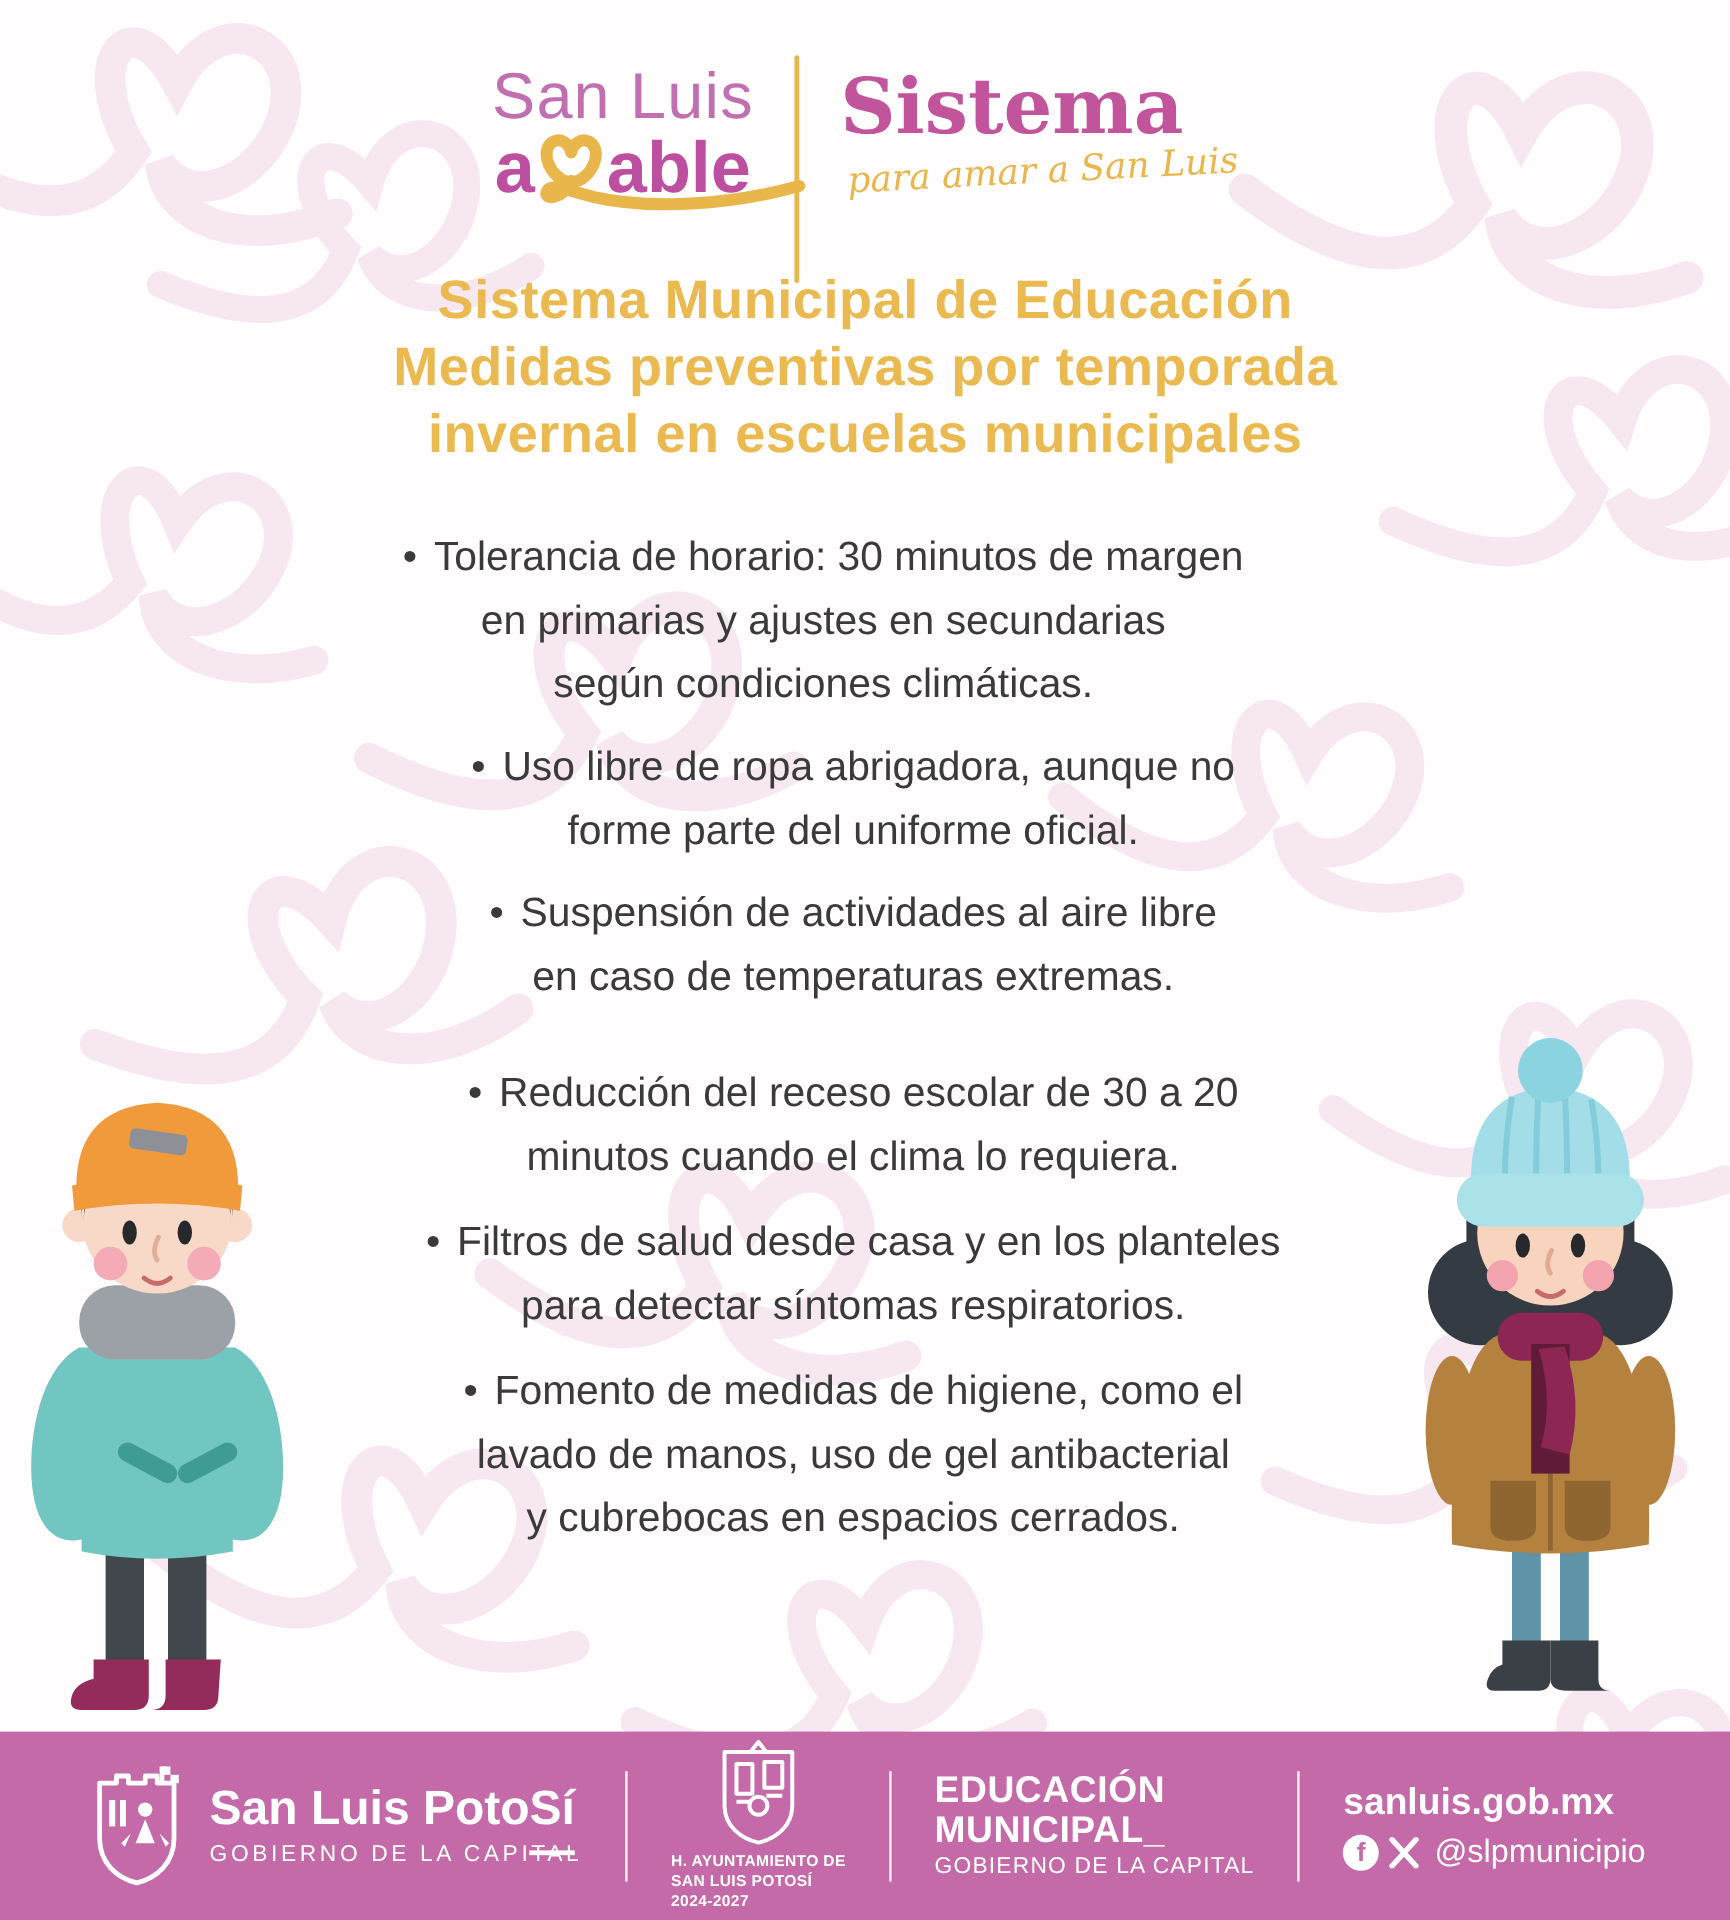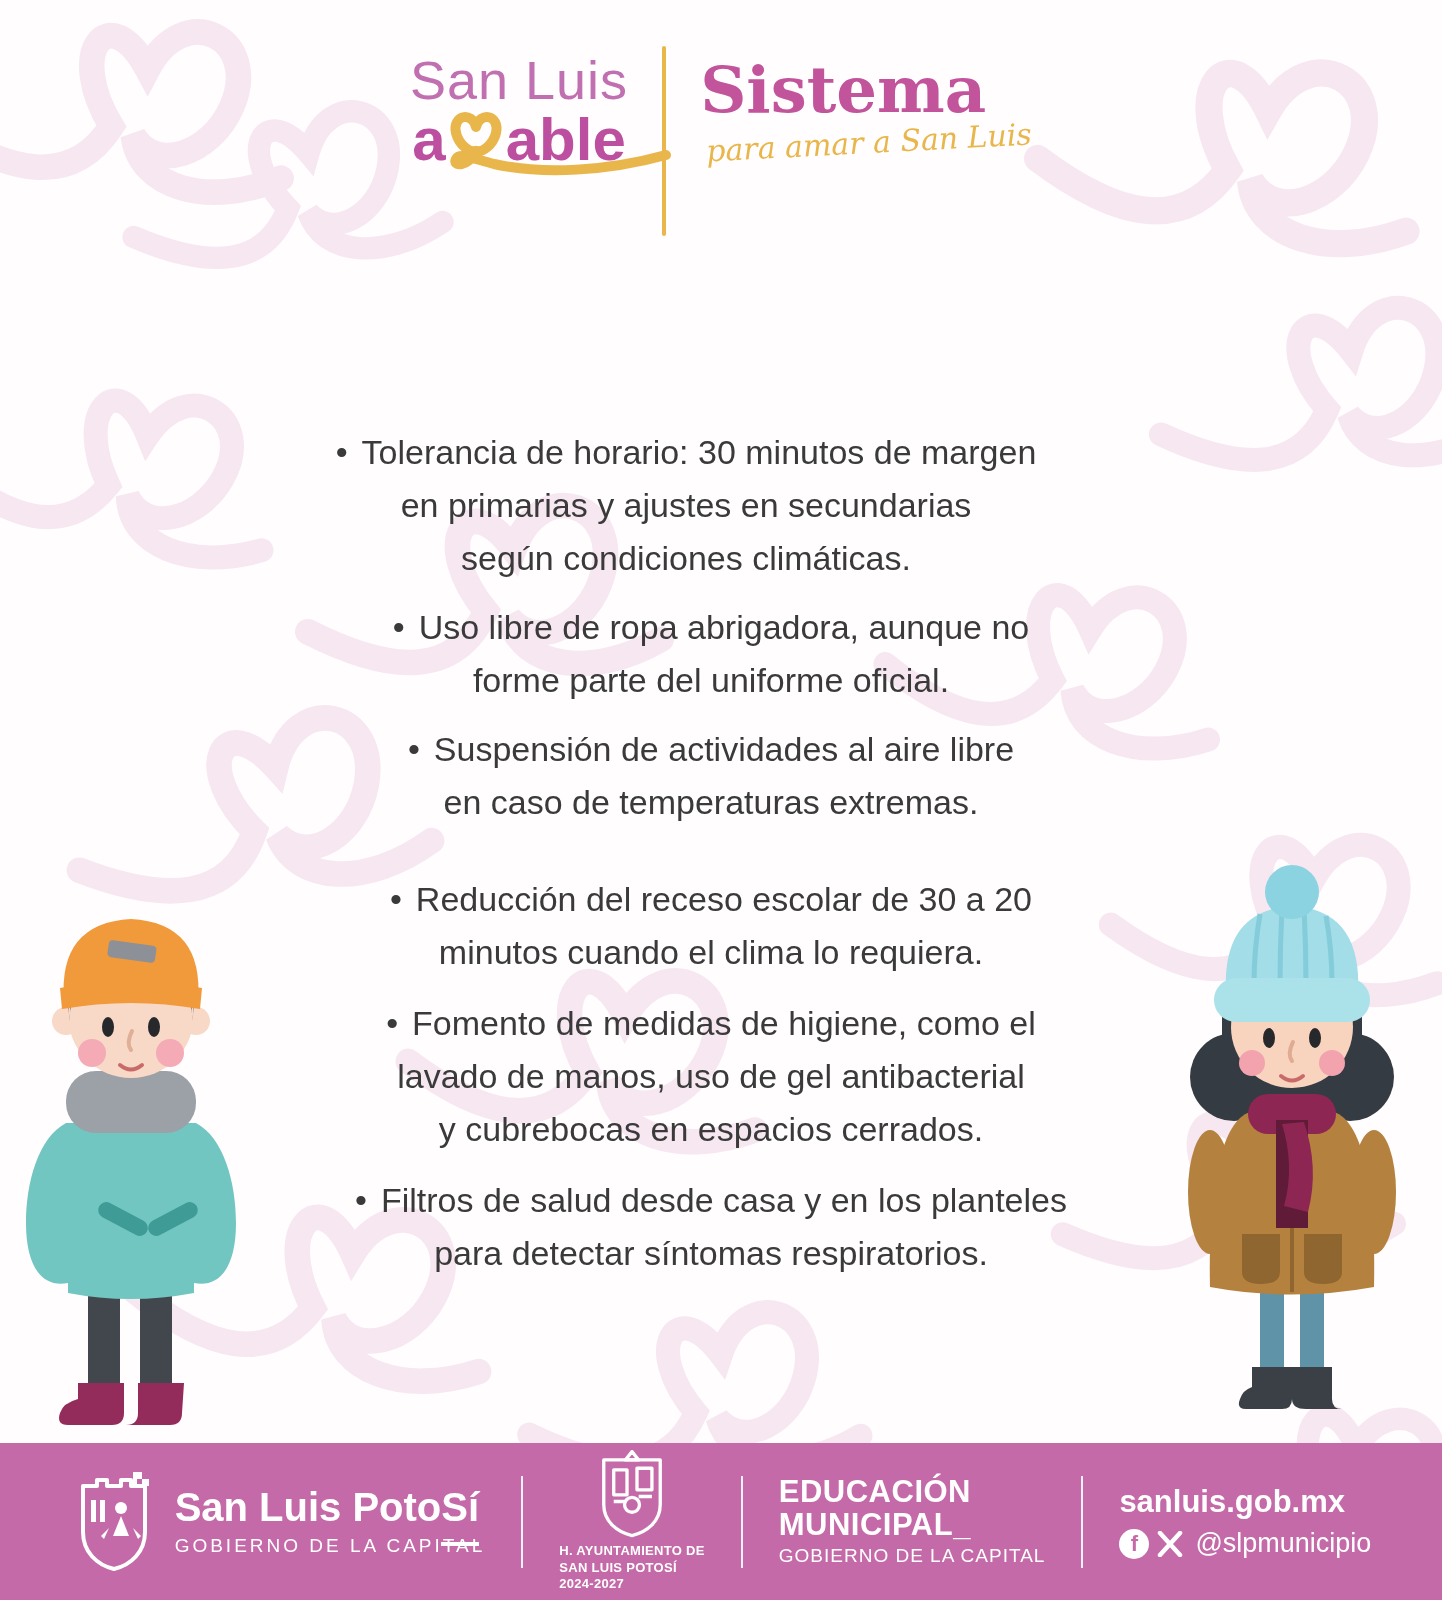--- a/index.html
+++ b/index.html
@@ -18,21 +18,21 @@
   .heart-svg{overflow:visible;margin:0 2px;}
   .vdivider{width:4px;height:190px;background:#e9b64c;border-radius:2px;margin-top:2px;}
   .brand2{padding-top:16px;}
   .brand2-title{font-family:"DejaVu Serif",serif;font-weight:700;font-size:64px;color:#c2549c;line-height:0.95;}
   .brand2-tagline{font-family:"DejaVu Serif",serif;font-style:italic;font-size:30px;color:#e8b64a;
     transform:rotate(-3deg);margin-top:4px;margin-left:6px;}
   
   .title{position:absolute;top:222px;left:0;right:0;z-index:2;text-align:center;
     font-size:45px;line-height:56px;font-weight:800;color:#eab94f;white-space:pre-line;letter-spacing:0.5px;}
   
-  .bullets{position:absolute;top:426px;left:236px;width:950px;z-index:2;}
+  .bullets{position:absolute;top:438px;left:236px;width:950px;z-index:2;}
   .bullet{font-size:34px;line-height:53px;color:#3a3a3a;text-align:center;margin-bottom:16px;}
   .bullet .txt{white-space:pre-line;}
   .bullet .marker{margin-right:14px;}
   .bullet:nth-of-type(1){transform:translateX(-25px);margin-bottom:16px;}
   .bullet:nth-of-type(3){margin-bottom:22px;}
   .bullet:nth-of-type(4){margin-bottom:18px;margin-top:44px;}
   .bullet:nth-of-type(5){margin-bottom:18px;}
   .bullet:nth-of-type(6){margin-bottom:10px;}
   
   .kid{position:absolute;z-index:1;}
@@ -97,36 +97,39 @@
         <span>able</span>
       </div>
     </div>
     <div class="vdivider"></div>
     <div class="brand2">
       <div class="brand2-title">Sistema</div>
       <div class="brand2-tagline">para amar a San Luis</div>
     </div>
   </div>
 
+  <div class="title">Sistema Municipal de Educación
+Medidas preventivas por temporada
+invernal en escuelas municipales</div>
 
   <div class="bullets">
     <div class="bullet"><span class="marker">•</span><span class="txt">Tolerancia de horario: 30 minutos de margen
 en primarias y ajustes en secundarias
 según condiciones climáticas.</span></div>
     <div class="bullet"><span class="marker">•</span><span class="txt">Uso libre de ropa abrigadora, aunque no
 forme parte del uniforme oficial.</span></div>
     <div class="bullet"><span class="marker">•</span><span class="txt">Suspensión de actividades al aire libre
 en caso de temperaturas extremas.</span></div>
     <div class="bullet"><span class="marker">•</span><span class="txt">Reducción del receso escolar de 30 a 20
 minutos cuando el clima lo requiera.</span></div>
+    <div class="bullet"><span class="marker">•</span><span class="txt">Filtros de salud desde casa y en los planteles
+para detectar síntomas respiratorios.</span></div>
     <div class="bullet"><span class="marker">•</span><span class="txt">Fomento de medidas de higiene, como el
 lavado de manos, uso de gel antibacterial
 y cubrebocas en espacios cerrados.</span></div>
-    <div class="bullet"><span class="marker">•</span><span class="txt">Filtros de salud desde casa y en los planteles
-para detectar síntomas respiratorios.</span></div>
   </div>
 
   <svg class="kid kid-boy" width="246" height="540" viewBox="0 0 246 540">
 
     <rect x="80" y="380" width="32" height="125" fill="#42474d"></rect>
     <rect x="132" y="380" width="32" height="125" fill="#42474d"></rect>
 
     <path d="M70 490 h46 v30 q0 12 -12 12 h-44 q-12 0 -8 -12 q3 -10 18 -14 z" fill="#932b5b"></path>
     <path d="M130 490 h46 v30 q0 12 12 12 h-44 q-12 0 -12 -12 z" fill="#932b5b" transform="translate(306,0) scale(-1,1)"></path>
 

